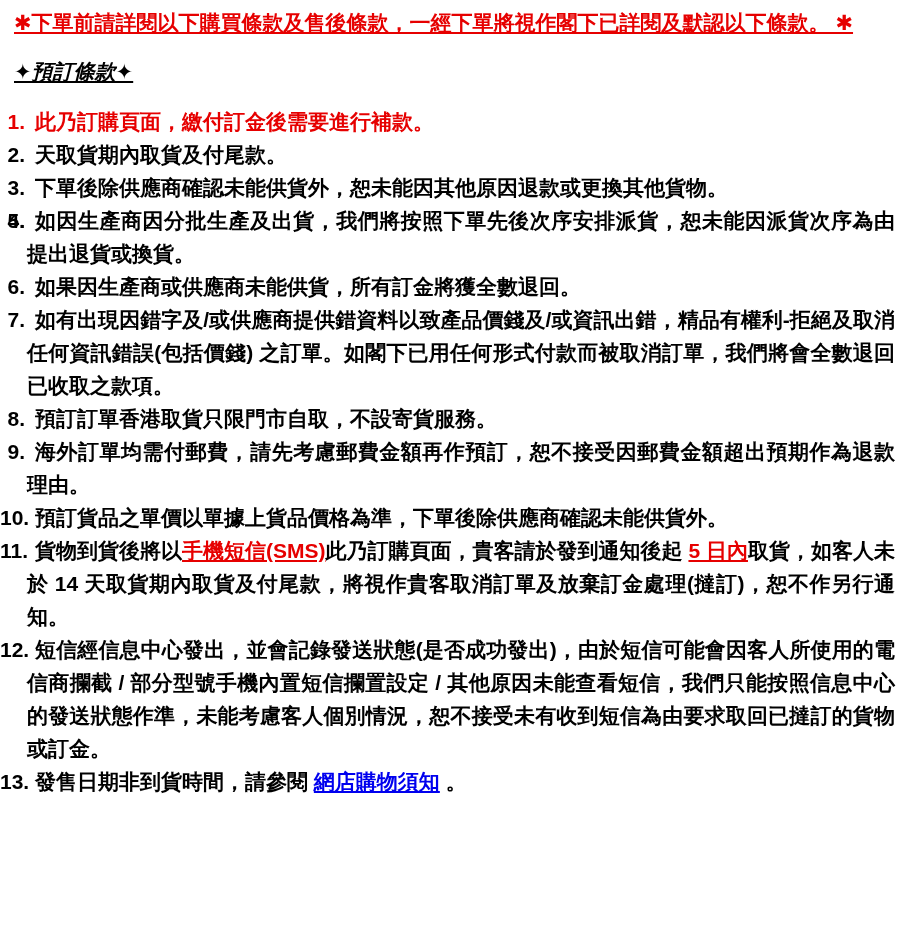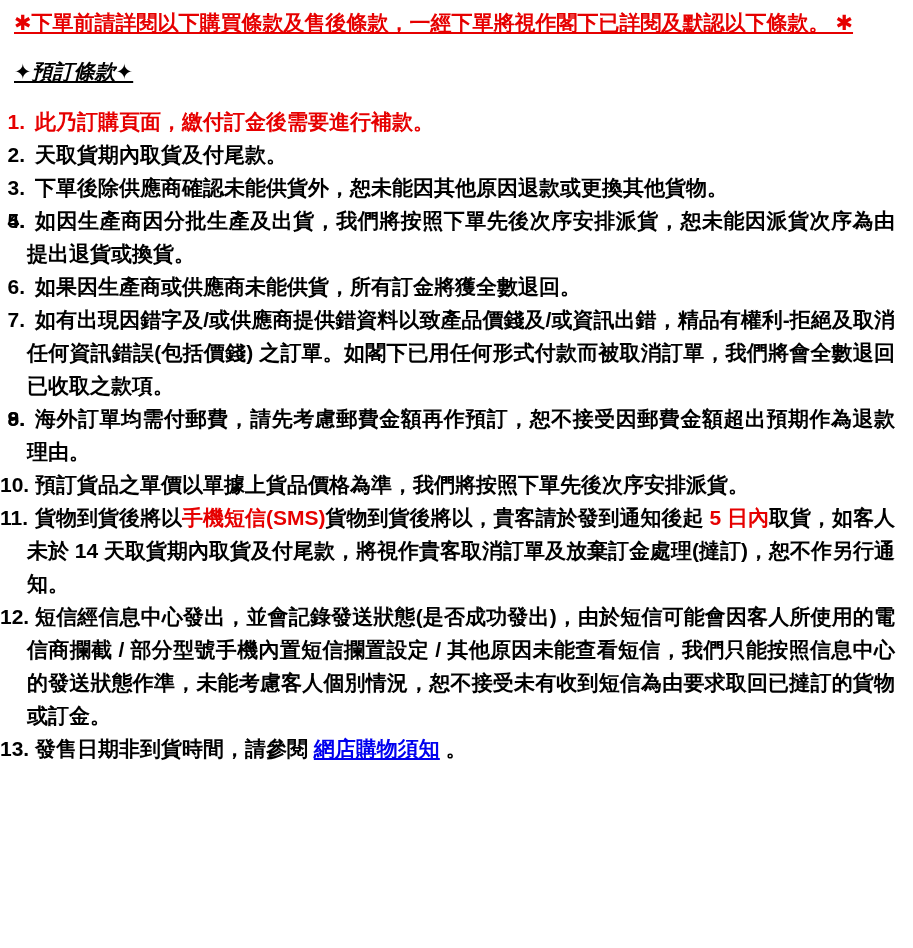--- a/index.html
+++ b/index.html
@@ -53,21 +53,21 @@
     position:absolute;
     left:0;
     top:0;
     width:25px;
     text-align:right;
     text-indent:0;
   }
   li.item .num.red{color:var(--red);}
   .seg-normal{color:var(--ink);}
   .seg-red{color:var(--red);}
-  .seg-red-u{color:var(--red);}
+  .seg-red-u{color:var(--red);text-decoration:underline;}
   a.seg-link{color:var(--blue);text-decoration:underline;cursor:pointer;}
 </style>
 </head>
 <body>
 
 <div class="page">
 
   <div class="title">
     <span class="u">✱下單前請詳閱以下購買條款及售後條款，一經下單將視作閣下已詳閱及默認以下條款。 ✱</span>
   </div>
@@ -99,32 +99,33 @@
       <li class="item">
       <span class="num">6.</span>
       <span class="text"><span class="seg-normal">如果因生產商或供應商未能供貨，所有訂金將獲全數退回。</span></span>
     </li>
       <li class="item">
       <span class="num">7.</span>
       <span class="text"><span class="seg-normal">如有出現因錯字及/或供應商提供錯資料以致產品價錢及/或資訊出錯，精品有權利-拒絕及取消任何資訊錯誤(包括價錢) 之訂單。如閣下已用任何形式付款而被取消訂單，我們將會全數退回已收取之款項。</span></span>
     </li>
       <li class="item">
       <span class="num">8.</span>
+      <span class="text"><span class="seg-normal">預訂訂單香港取貨只限門市自取，不設寄貨服務。</span></span>
     </li>
       <li class="item">
       <span class="num">9.</span>
       <span class="text"><span class="seg-normal">海外訂單均需付郵費，請先考慮郵費金額再作預訂，恕不接受因郵費金額超出預期作為退款理由。</span></span>
     </li>
       <li class="item">
       <span class="num">10.</span>
-      <span class="text"><span class="seg-normal">預訂貨品之單價以單據上貨品價格為準，我們將按照下單先後次序安排派貨。</span></span>
+      <span class="text"><span class="seg-normal">預訂貨品之單價以單據上貨品價格為準，下單後除供應商確認未能供貨外。</span></span>
     </li>
       <li class="item">
       <span class="num">11.</span>
-      <span class="text"><span class="seg-normal">貨物到貨後將以</span><span class="seg-red-u">手機短信(SMS)</span><span class="seg-normal">貨物到貨後將以，貴客請於發到通知後起 </span><span class="seg-red-u">5 日內</span><span class="seg-normal">取貨，如客人未於 14 天取貨期內取貨及付尾款，將視作貴客取消訂單及放棄訂金處理(撻訂)，恕不作另行通知。</span></span>
+      <span class="text"><span class="seg-normal">貨物到貨後將以</span><span class="seg-red-u">手機短信(SMS)</span><span class="seg-normal">此乃訂購頁面，貴客請於發到通知後起 </span><span class="seg-red-u">5 日內</span><span class="seg-normal">取貨，如客人未於 14 天取貨期內取貨及付尾款，將視作貴客取消訂單及放棄訂金處理(撻訂)，恕不作另行通知。</span></span>
     </li>
       <li class="item">
       <span class="num">12.</span>
       <span class="text"><span class="seg-normal">短信經信息中心發出，並會記錄發送狀態(是否成功發出)，由於短信可能會因客人所使用的電信商攔截 / 部分型號手機內置短信攔置設定 / 其他原因未能查看短信，我們只能按照信息中心的發送狀態作準，未能考慮客人個別情況，恕不接受未有收到短信為由要求取回已撻訂的貨物或訂金。</span></span>
     </li>
       <li class="item">
       <span class="num">13.</span>
       <span class="text"><span class="seg-normal">發售日期非到貨時間，請參閱 </span><a class="seg-link" href="#">網店購物須知</a><span class="seg-normal"> 。</span></span>
     </li>
     </ol>

